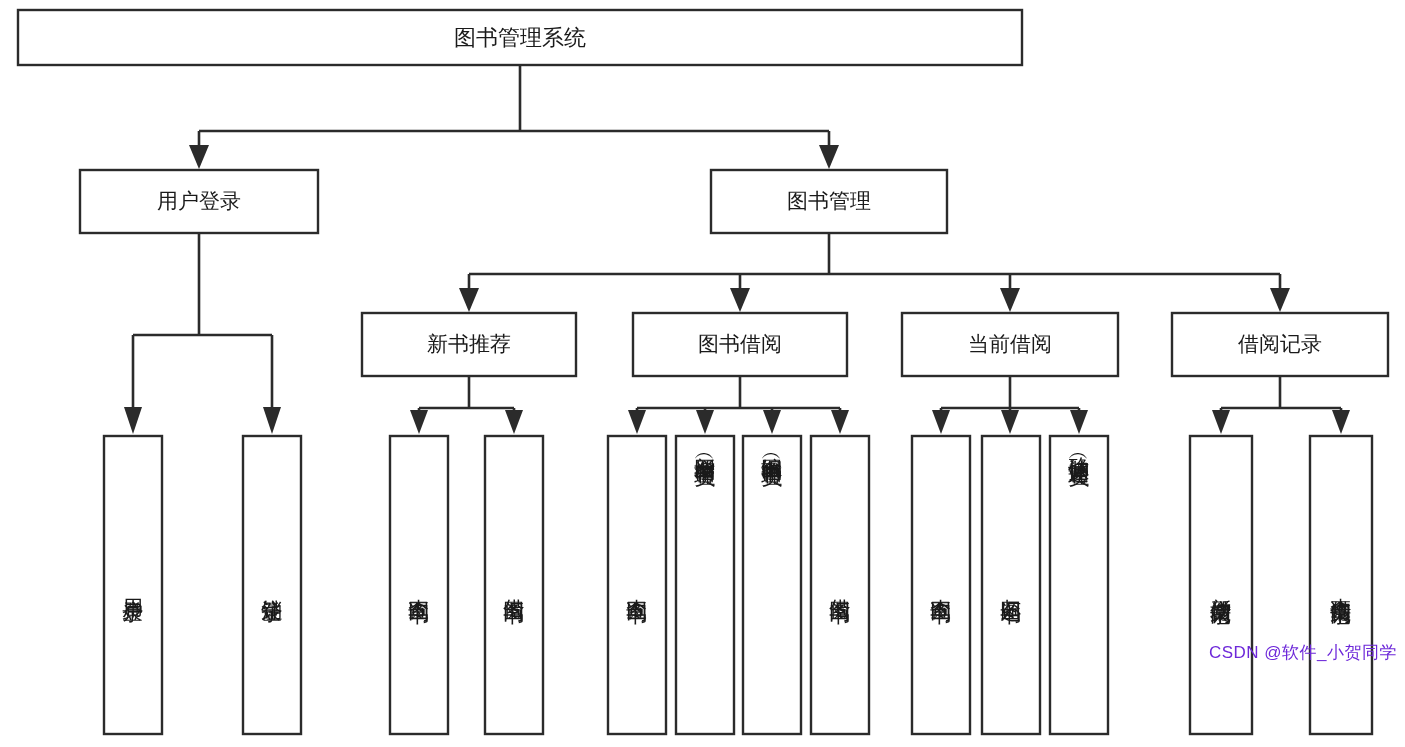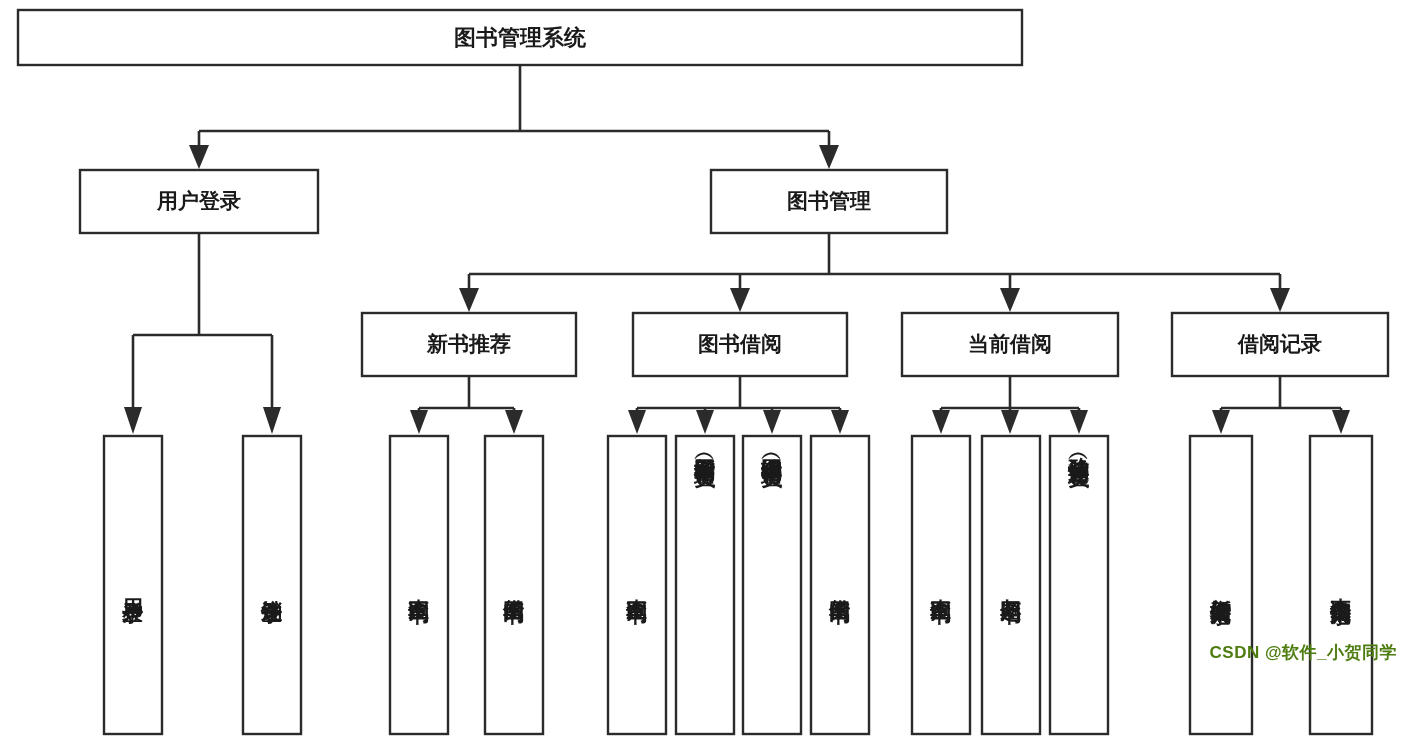--- a/index.html
+++ b/index.html
@@ -11,21 +11,20 @@
     width: 1405px;
     height: 747px;
     overflow: hidden;
     font-family: "Liberation Sans", "DejaVu Sans", sans-serif;
   }
   #diagram-root {
     position: relative;
     width: 1405px;
     height: 668px;
     background: #ffffff;
-    font-weight: bold;
   }
   svg#flow-svg {
     position: absolute;
     top: 0;
     left: 0;
     width: 1405px;
     height: 747px;
   }
   .node-box {
     fill: #ffffff;
@@ -73,21 +72,21 @@
     color: #1a1a1a;
     white-space: nowrap;
     text-align: center;
   }
   .watermark {
     position: absolute;
     right: 8px;
     bottom: 4px;
     font-family: "Liberation Sans", "DejaVu Sans", sans-serif;
     font-size: 17px;
-    color: #4d7c0f;
+    color: #6d28d9;
     letter-spacing: 0.5px;
     white-space: nowrap;
     text-align: right;
   }
 </style>
 </head>
 <body>
 
 <div id="diagram-root">
 

